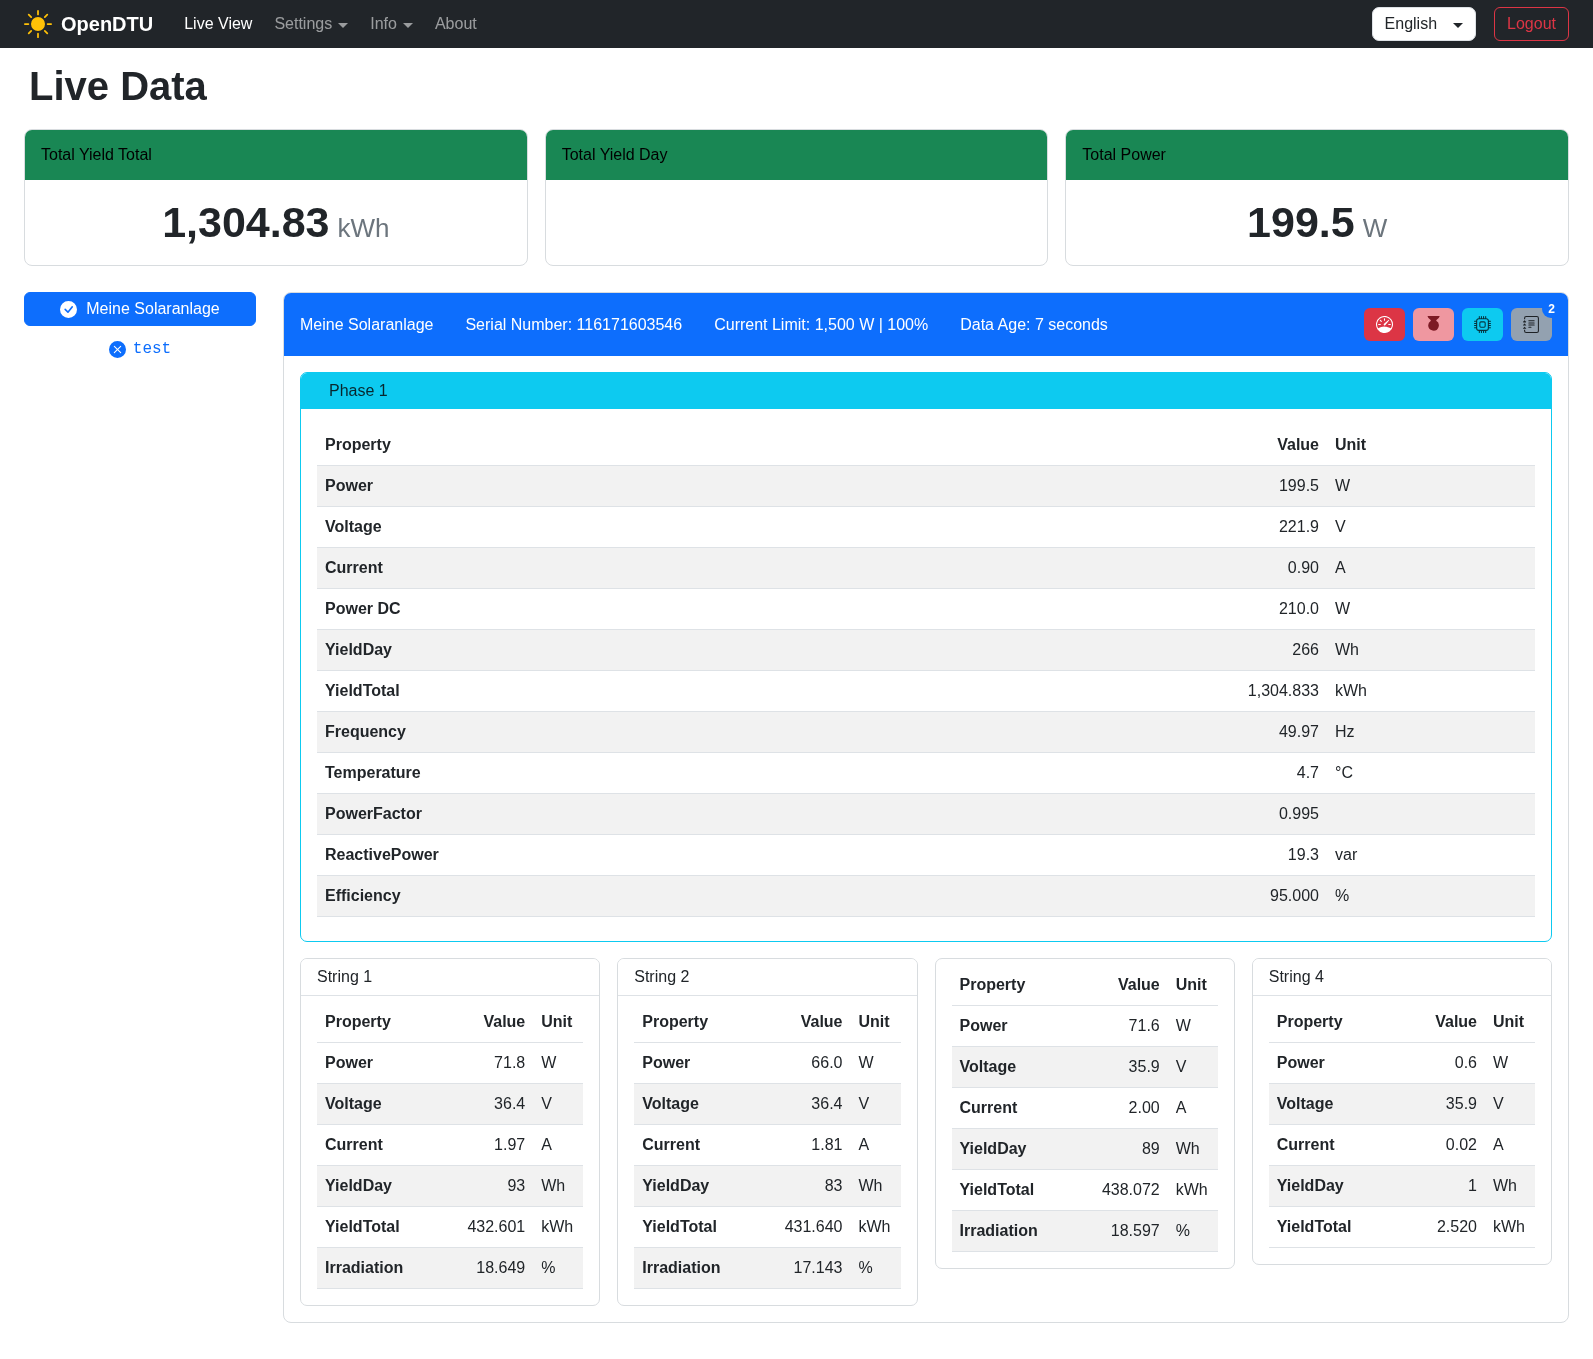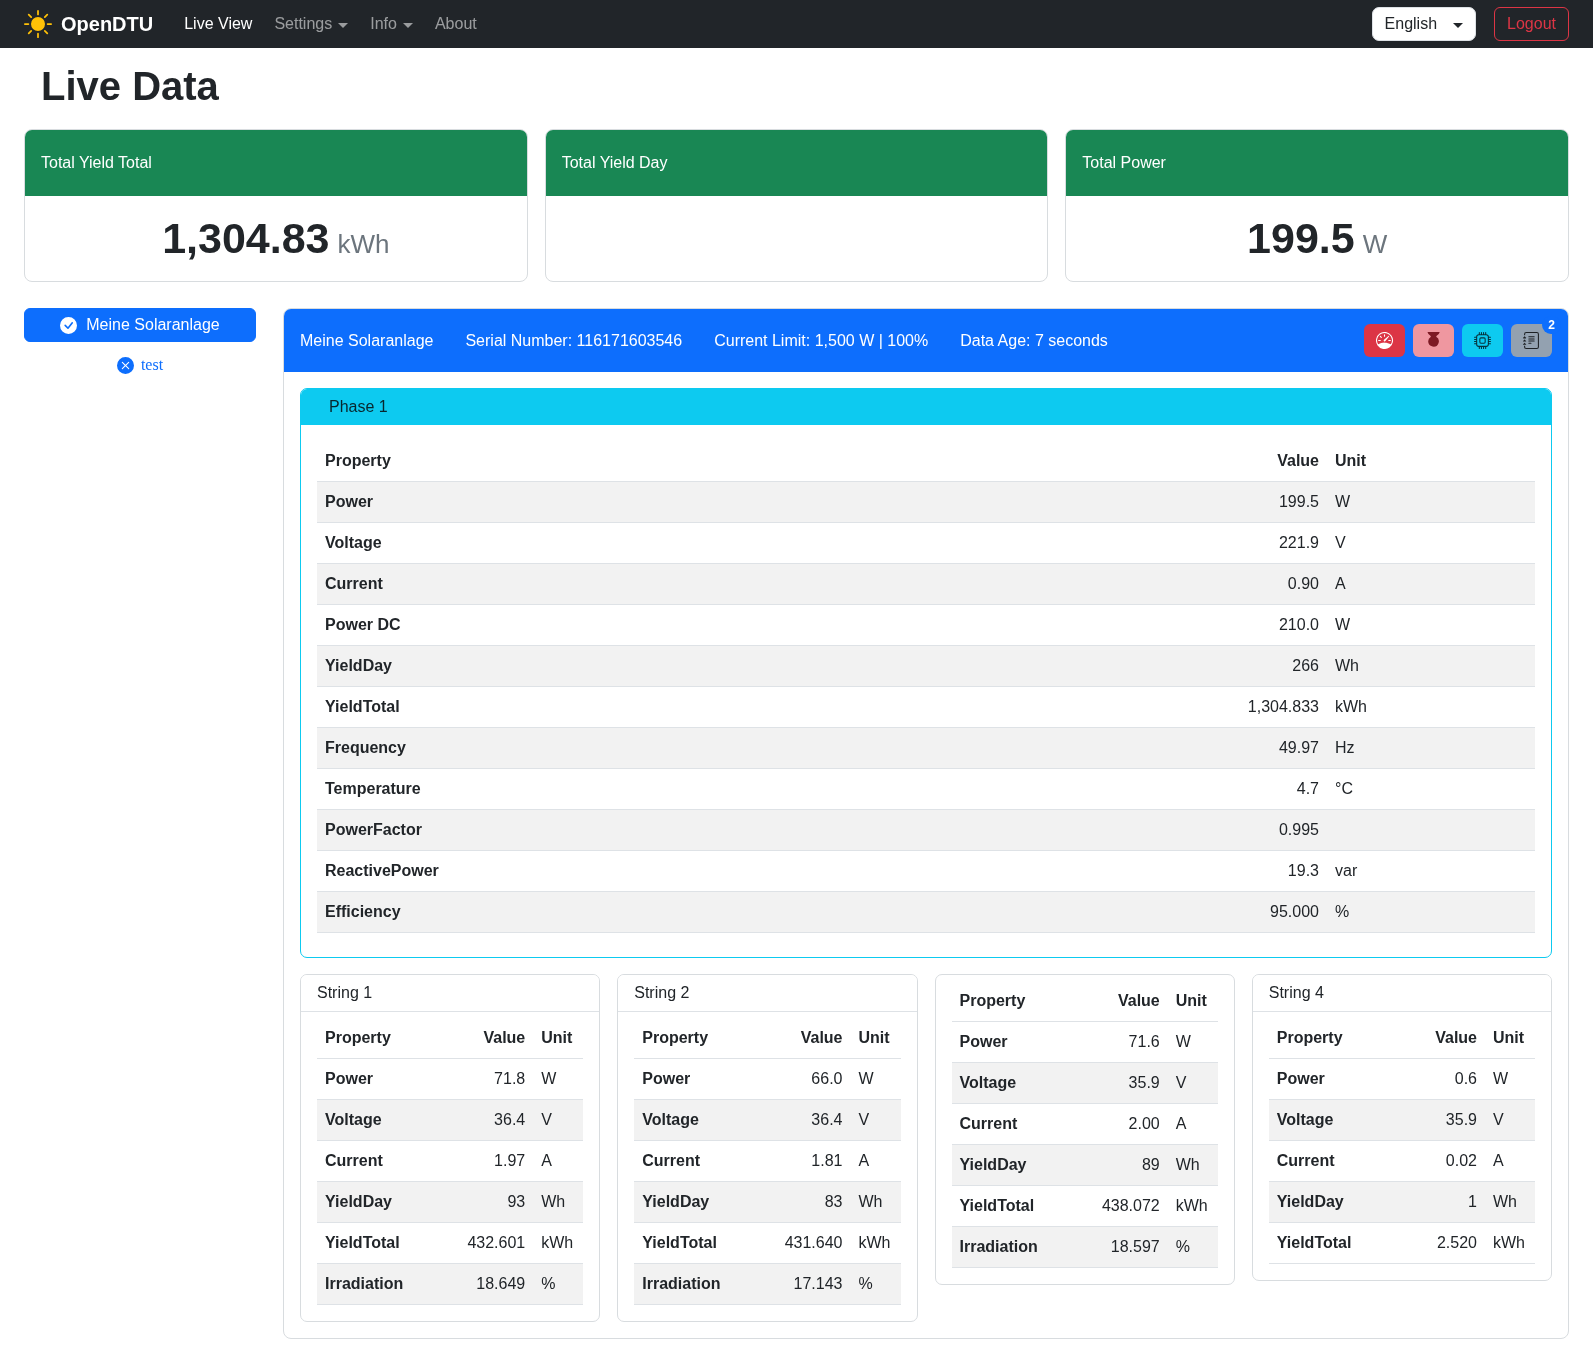--- a/index.html
+++ b/index.html
@@ -17,35 +17,35 @@
   .nav-link { color: rgba(255,255,255,.55); padding: 8px 11px; cursor: pointer; display: flex; align-items: center; gap: 6px; text-decoration: none; }
   .nav-link.active { color: #fff; }
   .caret-down { width: 0; height: 0; border-top: 5px solid currentColor; border-left: 5px solid transparent; border-right: 5px solid transparent; display: inline-block; margin-top: 2px; }
   .nav-right { margin-left: auto; display: flex; align-items: center; gap: 18px; }
   .lang-select { background: #fff; border: 1px solid #dee2e6; border-radius: 7px; padding: 7px 12px; display: flex; align-items: center; gap: 16px; color: #212529; cursor: pointer; }
   .lang-select .caret-down { border-top-color: #212529; }
   .logout-btn { background: transparent; border: 1px solid var(--danger, #dc3545); color: var(--danger, #dc3545); border-radius: 6px; padding: 7px 12px; font-size: 16px; font-family: inherit; cursor: pointer; }
 
   
   .content { padding: 14px 24px 24px; }
-  .page-title { font-size: 40px; font-weight: 700; margin: 2px 17px 20px; }
+  .page-title { font-size: 40px; font-weight: 700; margin: 2px 5px 20px; }
 
   
   .summary-row { display: flex; gap: 17px; margin-bottom: 26px; }
   .summary-card { flex: 1 1 0; border: 1px solid #d8dcdf; border-radius: 8px; overflow: hidden; background: #fff; }
-  .summary-card-header { background: var(--success, #198754); color: #ffffff; padding: 24px 16px; }
+  .summary-card-header { background: var(--success, #198754); color: #000000; padding: 16px 16px; }
   .summary-card-body { padding: 18px 16px; text-align: center; }
   .summary-value { font-size: 43px; font-weight: 700; }
   .summary-unit { font-size: 26px; color: #6c757d; margin-left: 8px; }
 
   
   .main-row { display: flex; gap: 27px; align-items: flex-start; }
   .sidebar { width: 232px; flex: 0 0 232px; }
   .inverter-btn { width: 100%; display: flex; align-items: center; justify-content: center; gap: 9px; background: var(--primary, #0d6efd); color: #fff; border: 1px solid var(--primary, #0d6efd); border-radius: 6px; padding: 7px 12px; font-size: 16px; font-family: inherit; cursor: pointer; }
-  .inverter-link { margin: 13px auto 13px; display: flex; align-items: center; justify-content: center; gap: 7px; background: none; border: none; color: var(--primary, #0d6efd); font-size: 16px; font-family: Liberation Serif, serif; cursor: pointer; }
+  .inverter-link { margin: 13px auto 13px; display: flex; align-items: center; justify-content: center; gap: 7px; background: none; border: none; color: var(--primary, #0d6efd); font-size: 16px; font-family: Liberation Mono, monospace; cursor: pointer; }
 
   .panel { flex: 1 1 auto; border: 1px solid #d8dcdf; border-radius: 8px; background: #fff; overflow: hidden; }
   .panel-header { background: var(--primary, #0d6efd); color: #fff; padding: 15px 16px; display: flex; align-items: center; gap: 32px; }
   .icon-group { margin-left: auto; display: flex; gap: 8px; }
   .icon-btn { width: 41px; height: 33px; border: none; border-radius: 6px; display: flex; align-items: center; justify-content: center; cursor: pointer; position: relative; padding: 0; }
   .btn-limit { background: var(--danger, #dc3545); color: #fff; }
   .btn-power { background: #ef97a0; color: #7d1a24; }
   .btn-device { background: var(--info, #0dcaf0); color: #07333d; }
   .btn-events { background: #93a1b0; color: #1d2125; }
   .event-badge { position: absolute; top: -8px; right: -9px; background: var(--primary, #0d6efd); color: #fff; font-size: 12px; line-height: 1; padding: 3px 6px; border-radius: 10px; font-weight: 700; }

